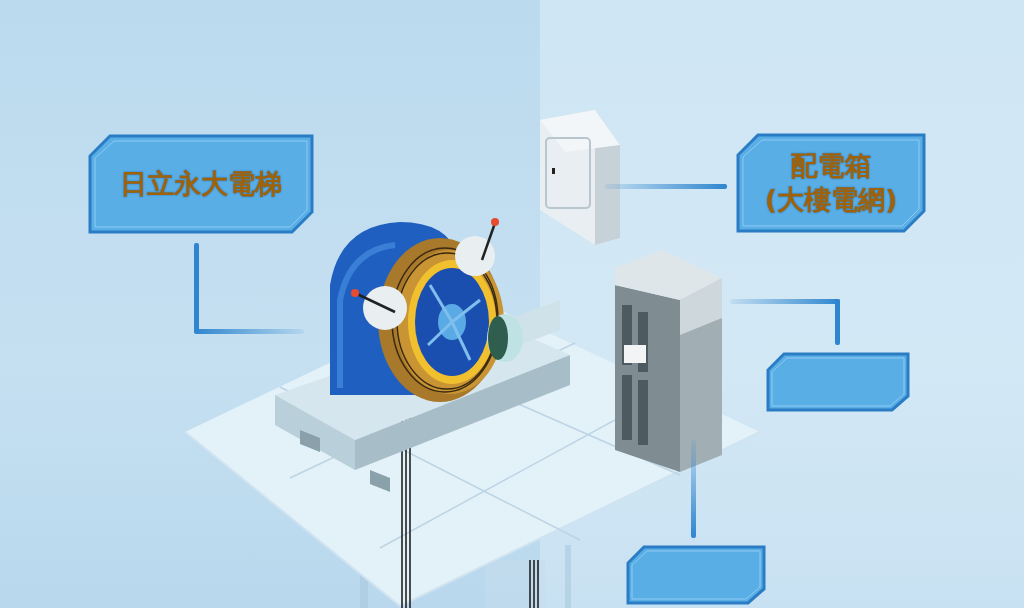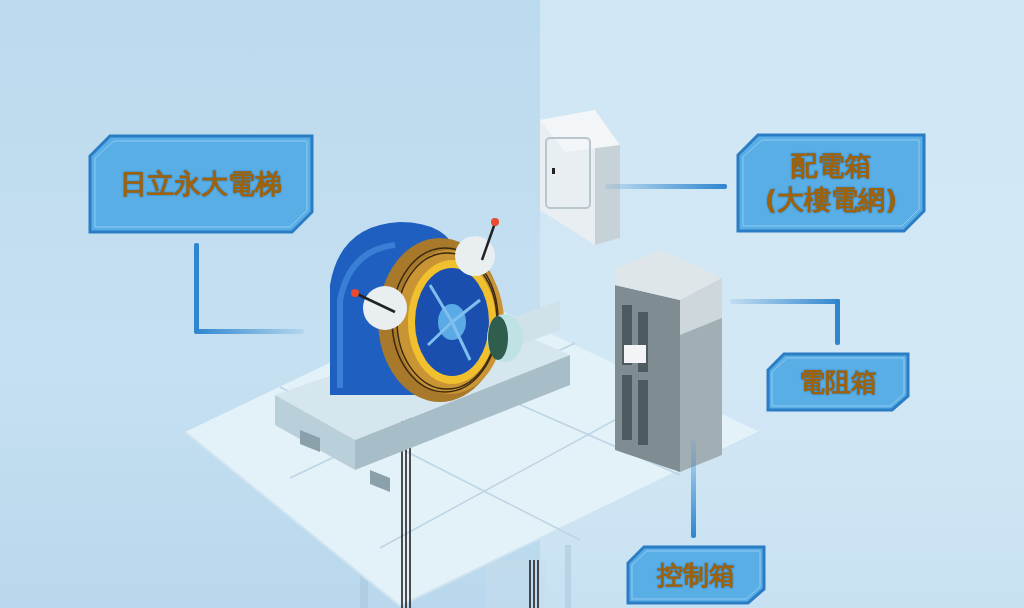--- a/index.html
+++ b/index.html
@@ -140,22 +140,20 @@
     <div>配電箱</div>
     <div>(大樓電網)</div>
   </div>
 </div>
 
 <div class="label" style="left:766px;top:352px;width:144px;height:60px;">
   <svg class="frame" viewBox="0 0 144 60" preserveAspectRatio="none">
     <polygon points="18,2 142,2 142,44 126,58 2,58 2,18" fill="#5aaee6" stroke="#2a7cc4" stroke-width="3"></polygon>
     <polygon points="21,6 138,6 138,42 124,54 6,54 6,20" fill="none" stroke="#8ccaf2" stroke-width="1"></polygon>
   </svg>
-  <div class="txt" style="font-size:26px;">電阻箱</div>
 </div>
 
 <div class="label" style="left:626px;top:545px;width:140px;height:60px;">
   <svg class="frame" viewBox="0 0 140 60" preserveAspectRatio="none">
     <polygon points="18,2 138,2 138,44 122,58 2,58 2,18" fill="#5aaee6" stroke="#2a7cc4" stroke-width="3"></polygon>
     <polygon points="21,6 134,6 134,42 120,54 6,54 6,20" fill="none" stroke="#8ccaf2" stroke-width="1"></polygon>
   </svg>
-  <div class="txt" style="font-size:26px;">控制箱</div>
 </div>
 
 </body></html>

